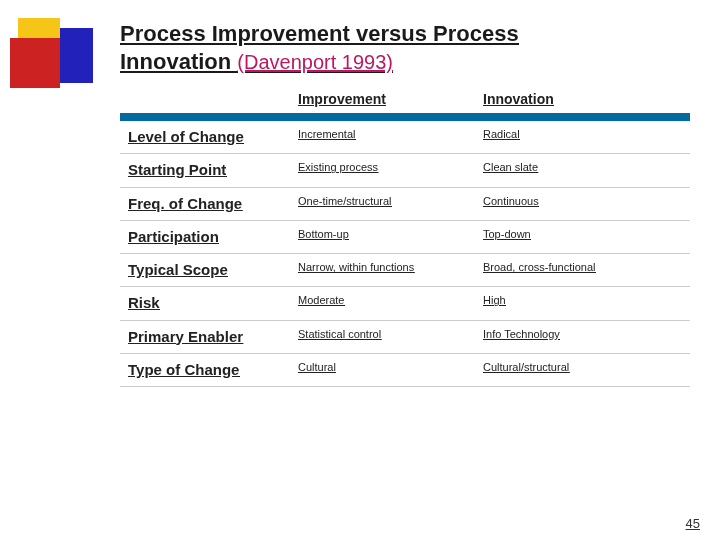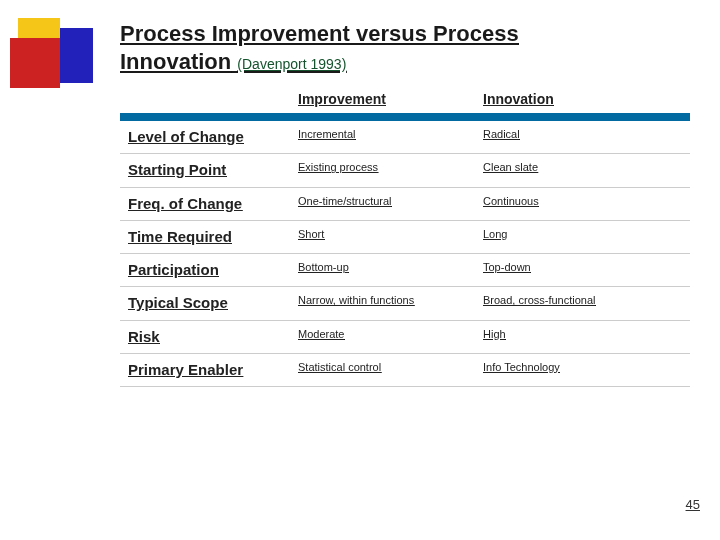--- a/index.html
+++ b/index.html
@@ -64,23 +64,23 @@
     }
 
     .title-main {
       font-size: 22px;
       font-weight: bold;
       color: #1a1a1a;
       line-height: 1.25;
     }
 
     .title-sub {
-      font-size: 14px;
+      font-size: 20px;
       font-weight: normal;
-      color: #14532d;
+      color: #be185d;
     }
 
     
     .comparison-table {
       width: 100%;
       border-collapse: collapse;
       font-size: 13px;
     }
 
     .comparison-table thead tr th {
@@ -113,21 +113,21 @@
       font-size: 15px;
     }
 
     .comparison-table tbody tr td:not(:first-child) {
       font-weight: normal;
       font-size: 11px;
     }
 
     .page-number {
       position: absolute;
-      bottom: 28px;
+      bottom: 9px;
       right: 20px;
       font-size: 13px;
       color: #333;
     }
   </style>
 </head>
 <body>
 
 <div class="page-container">
 
@@ -163,42 +163,42 @@
           <td>Starting Point</td>
           <td>Existing process</td>
           <td>Clean slate</td>
         </tr>
         <tr>
           <td>Freq. of Change</td>
           <td>One-time/structural</td>
           <td>Continuous</td>
         </tr>
         <tr>
-          <td>Time Required</td>
-          <td>Short</td>
-          <td>Long</td>
-        </tr>
-        <tr>
           <td>Participation</td>
           <td>Bottom-up</td>
           <td>Top-down</td>
         </tr>
         <tr>
           <td>Typical Scope</td>
           <td>Narrow, within functions</td>
           <td>Broad, cross-functional</td>
         </tr>
         <tr>
           <td>Risk</td>
           <td>Moderate</td>
           <td>High</td>
         </tr>
         <tr>
           <td>Primary Enabler</td>
           <td>Statistical control</td>
           <td>Info Technology</td>
         </tr>
+        <tr>
+          <td>Type of Change</td>
+          <td>Cultural</td>
+          <td>Cultural/structural</td>
+        </tr>
       </tbody>
   </table>
 
 </div>
 
 <div class="page-number">45</div>
 
 </body></html>

